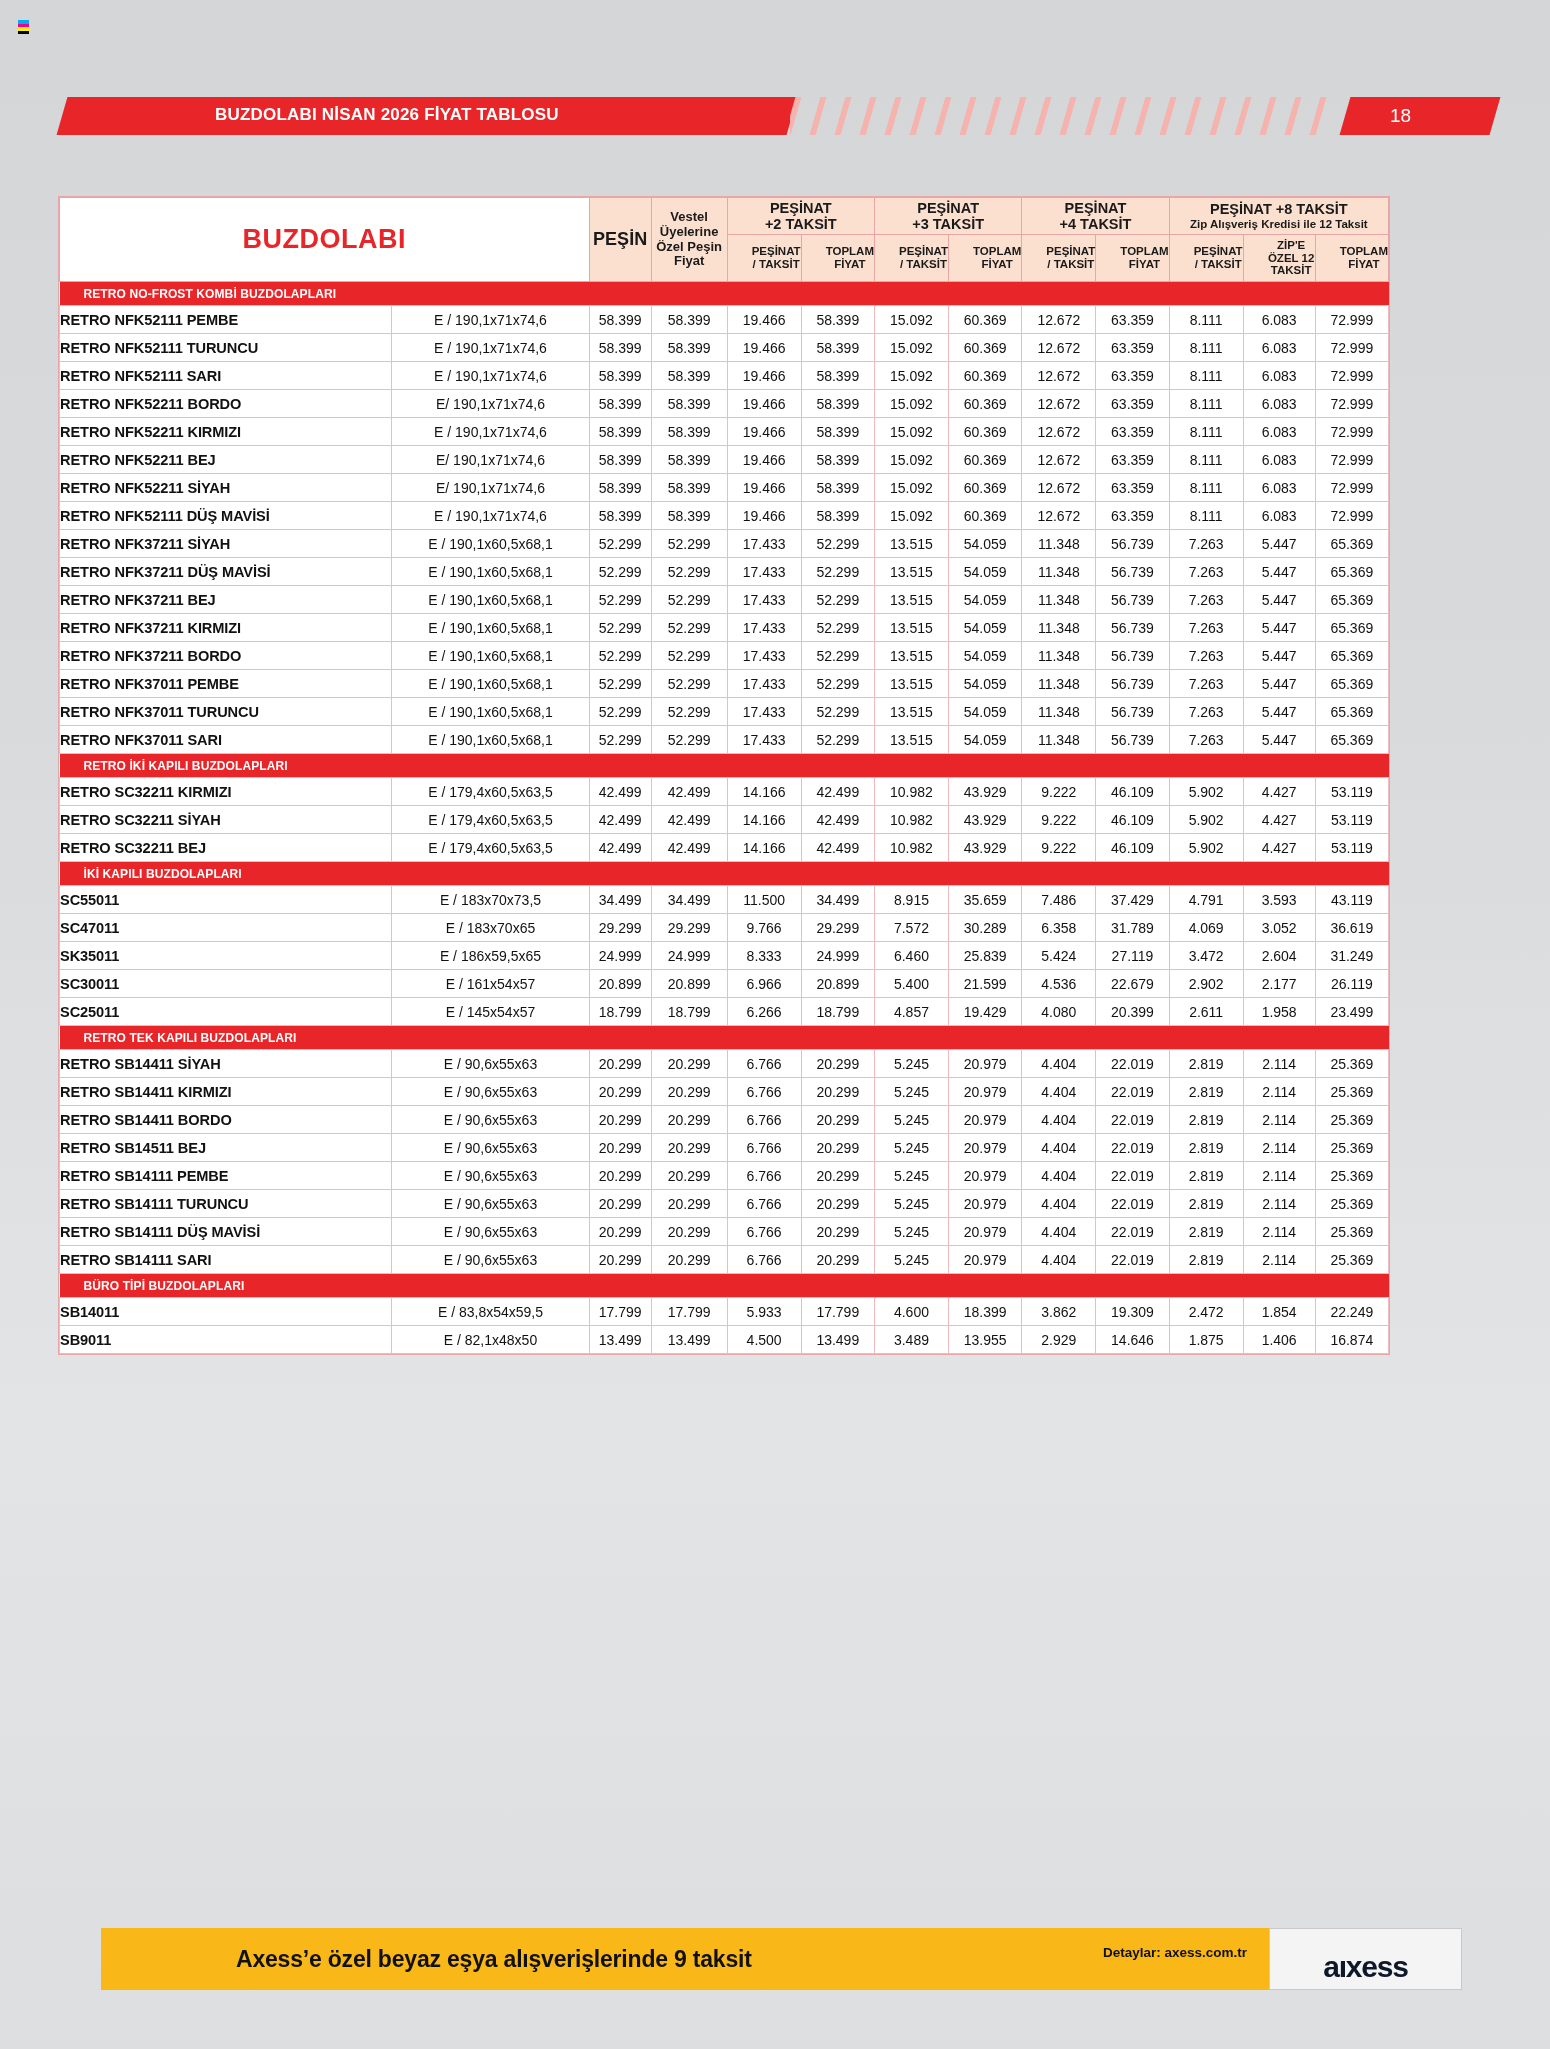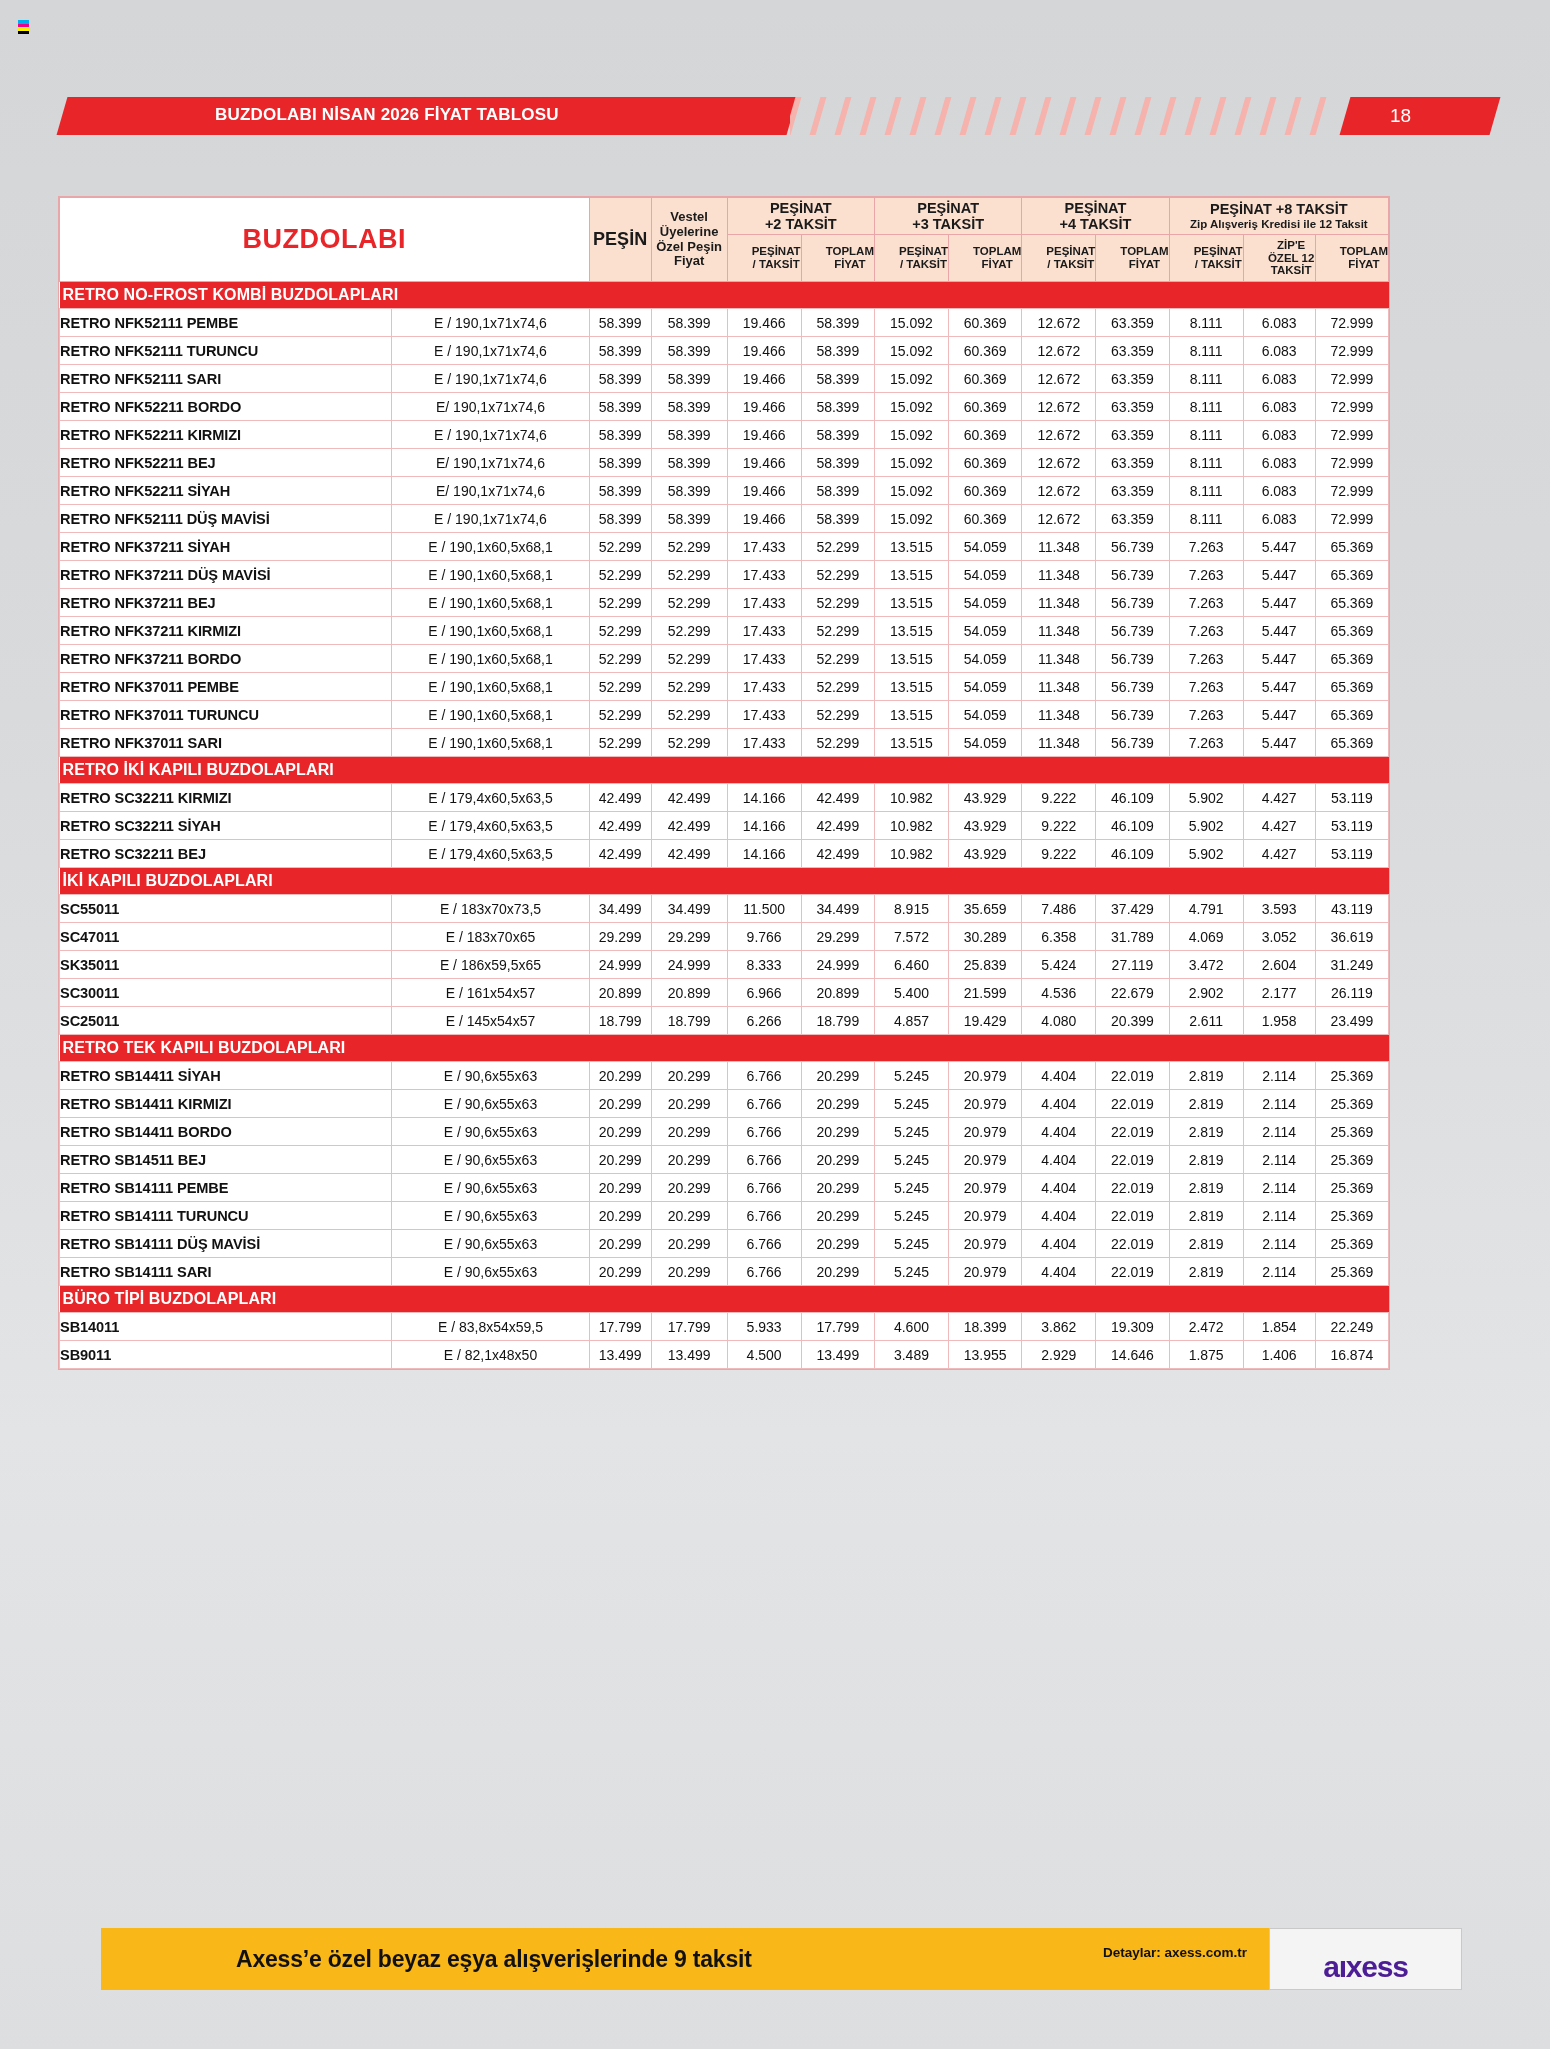--- a/index.html
+++ b/index.html
@@ -113,24 +113,24 @@
   .th-grp { font-size: 14.5px; height: 37px; }
   .th-grp .sub { font-size: 11.5px; font-weight: 700; display:block; margin-top:1px; }
   .th-sub { font-size: 11.5px; height: 47px; padding-left: 24px; }
   .th-sub.w { width: 66px; }
   .th-sub.w2 { width: 72px; }
 
   
   tr.section td {
     background: #e8262a;
     color: #ffffff;
-    font-size: 16px;
+    font-size: 12px;
     font-weight: 800;
     letter-spacing: 0.1px;
-    padding: 4px 0 4px 3px;
+    padding: 4px 0 4px 24px;
     border: none;
     height: 24px;
     text-align: left;
   }
 
   
   tbody td {
     border: 1px solid #f0b9bb;
     height: 28px;
     font-size: 13.5px;
@@ -179,21 +179,21 @@
     width: 193px;
     background: #f4f4f4;
     border: 1px solid #c9c9c9;
     display: flex;
     align-items: center;
     justify-content: center;
   }
   .footer-logo span {
     font-size: 30px;
     font-weight: 800;
-    color: #4c1d95;
+    color: #0f172a;
     letter-spacing: -1.2px;
     margin-top: 16px;
   }
 </style>
 </head>
 <body>
 
 <div class="reg-mark">
   <i style="background:#00aeef"></i>
   <i style="background:#ec008c"></i>

